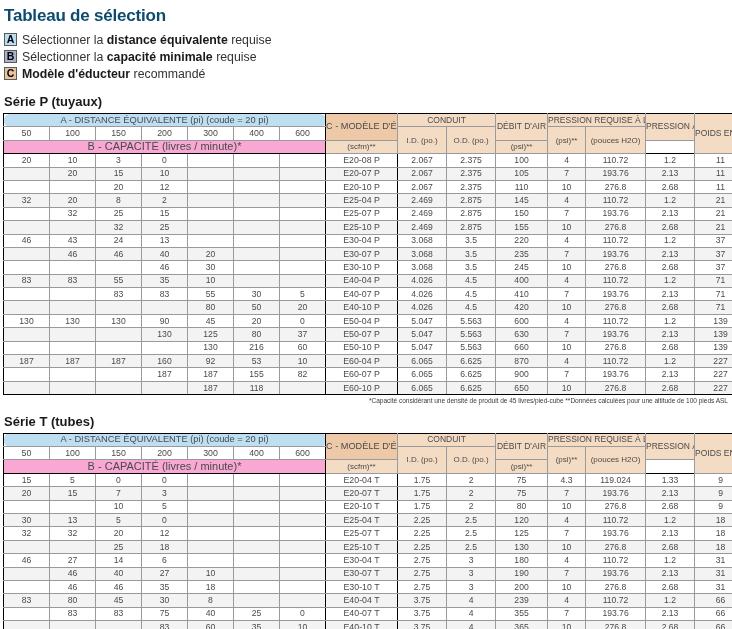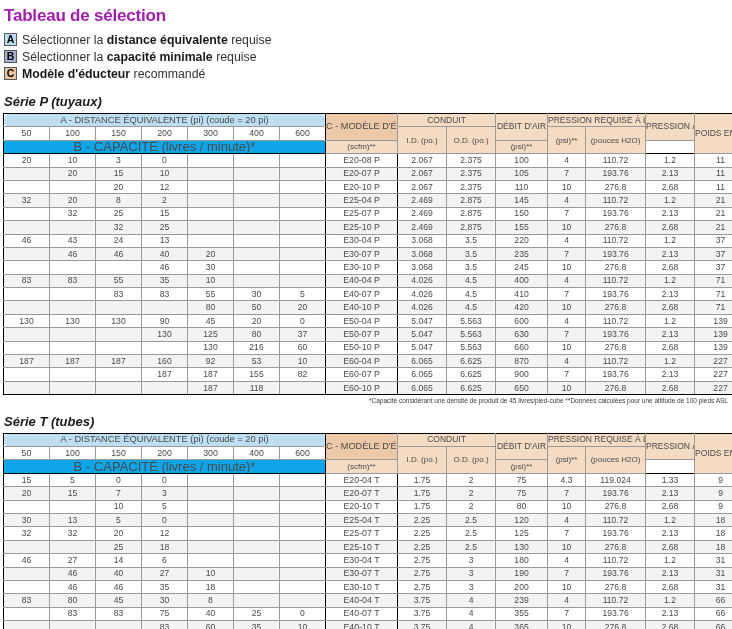--- a/index.html
+++ b/index.html
@@ -18,21 +18,21 @@
     position: relative;
     width: 732px;
     height: 629px;
     padding: 0;
   }
 
   
   .doc-title {
     font-size: 17px;
     font-weight: bold;
-    color: #a21caf;
+    color: #0c4a6e;
     margin: 6px 0 5px 4px;
     letter-spacing: -0.2px;
   }
   .legend {
     margin: 0 0 0 4px;
   }
   .legend-row {
     display: flex;
     align-items: center;
     height: 17px;
@@ -55,21 +55,20 @@
   }
   .badge-a { background: #bcdcf0; }
   .badge-b { background: #a9b2cd; }
   .badge-c { background: #e8c3a0; }
   .legend-text b { font-weight: bold; color: #1a1a1a; text-align: center; }
 
   
   .section-title {
     font-size: 13px;
     font-weight: bold;
-    font-style: italic;
     margin: 12px 8px 4px 4px;
     color: #1a1a1a;
   }
   .section-title.second { margin-top: 10px; }
 
   
   .tbl-wrap { margin: 0 2px 0 3px; }
   table.spec {
     border-collapse: collapse;
     table-layout: fixed;
@@ -104,23 +103,23 @@
   .hdr-dist {
     background: #ffffff;
     font-size: 8.8px;
     color: #6d6d6d;
     height: 13px;
     border-left-width: 0.7px;
   }
   .hdr-dist.edge-l { border-left: 1.6px solid #000 !important; }
   .hdr-dist.edge-r { border-right: 1.6px solid #000 !important; }
   .hdr-b {
-    background: #0ea5e9;
+    background: #f9a8d4;
     font-weight: bold;
-    font-size: 13px;
+    font-size: 11px;
     color: #111111;
     height: 14px;
     border-left: 1.6px solid #000 !important;
     border-right: 1.6px solid #000 !important;
     border-top: 1.6px solid #000 !important;
     border-bottom: 1.6px solid #000 !important;
   }
 
   .hdr-model {
     background: #eec9a8;

